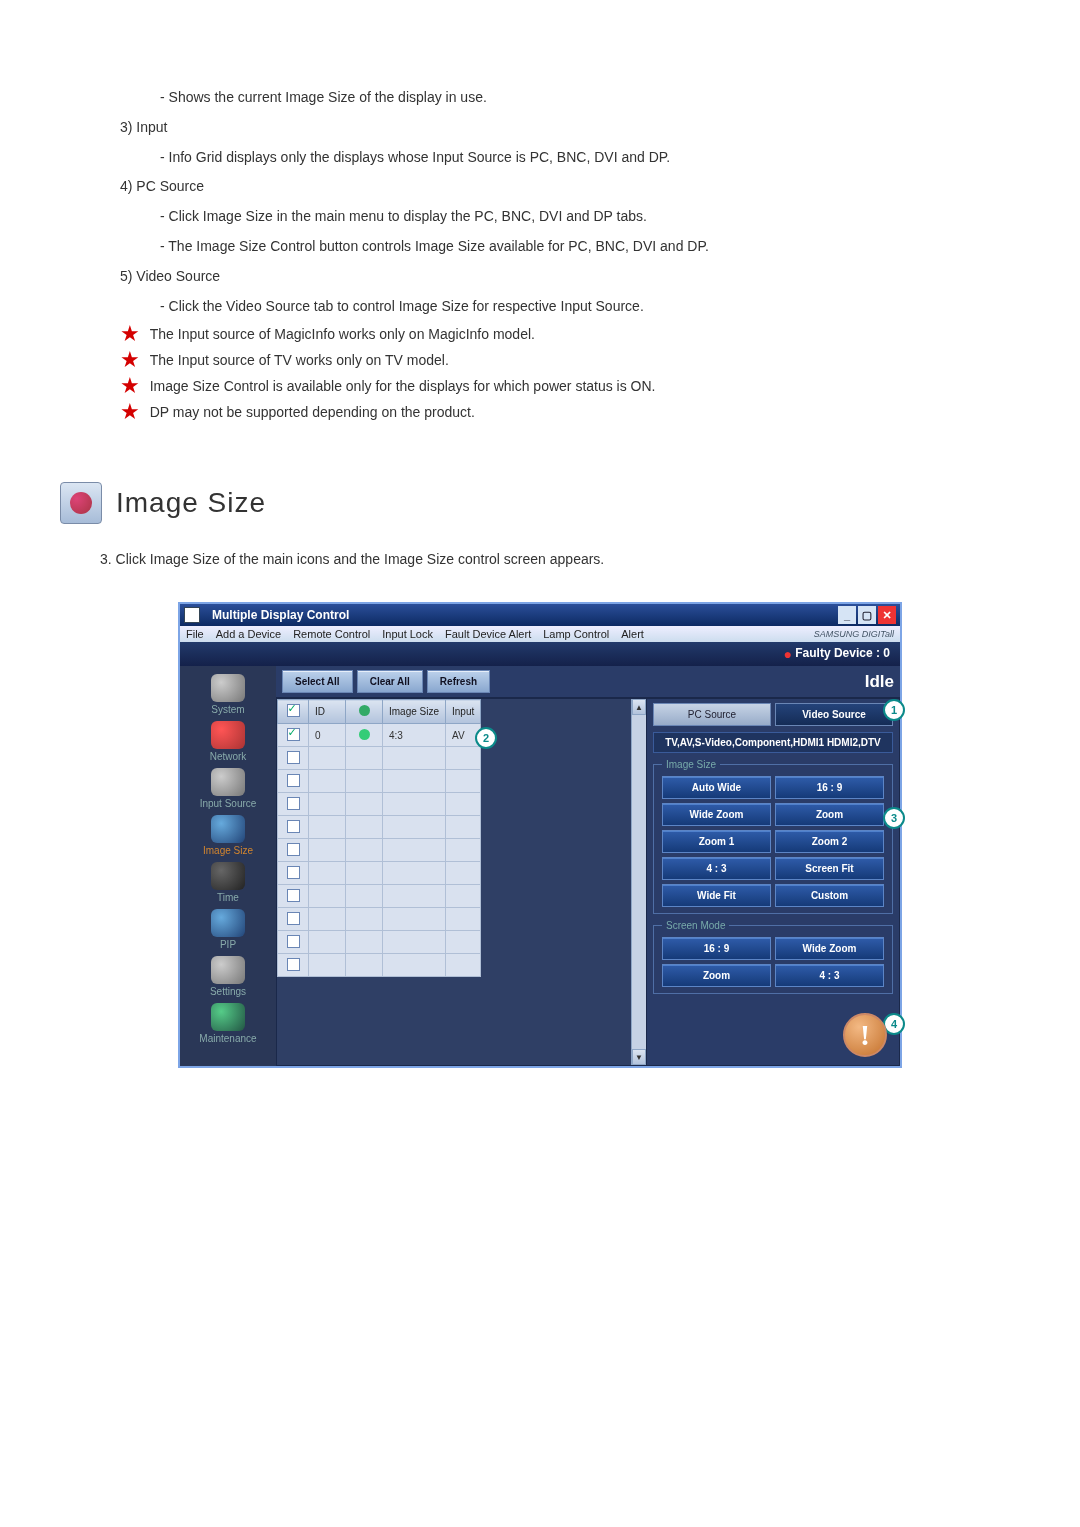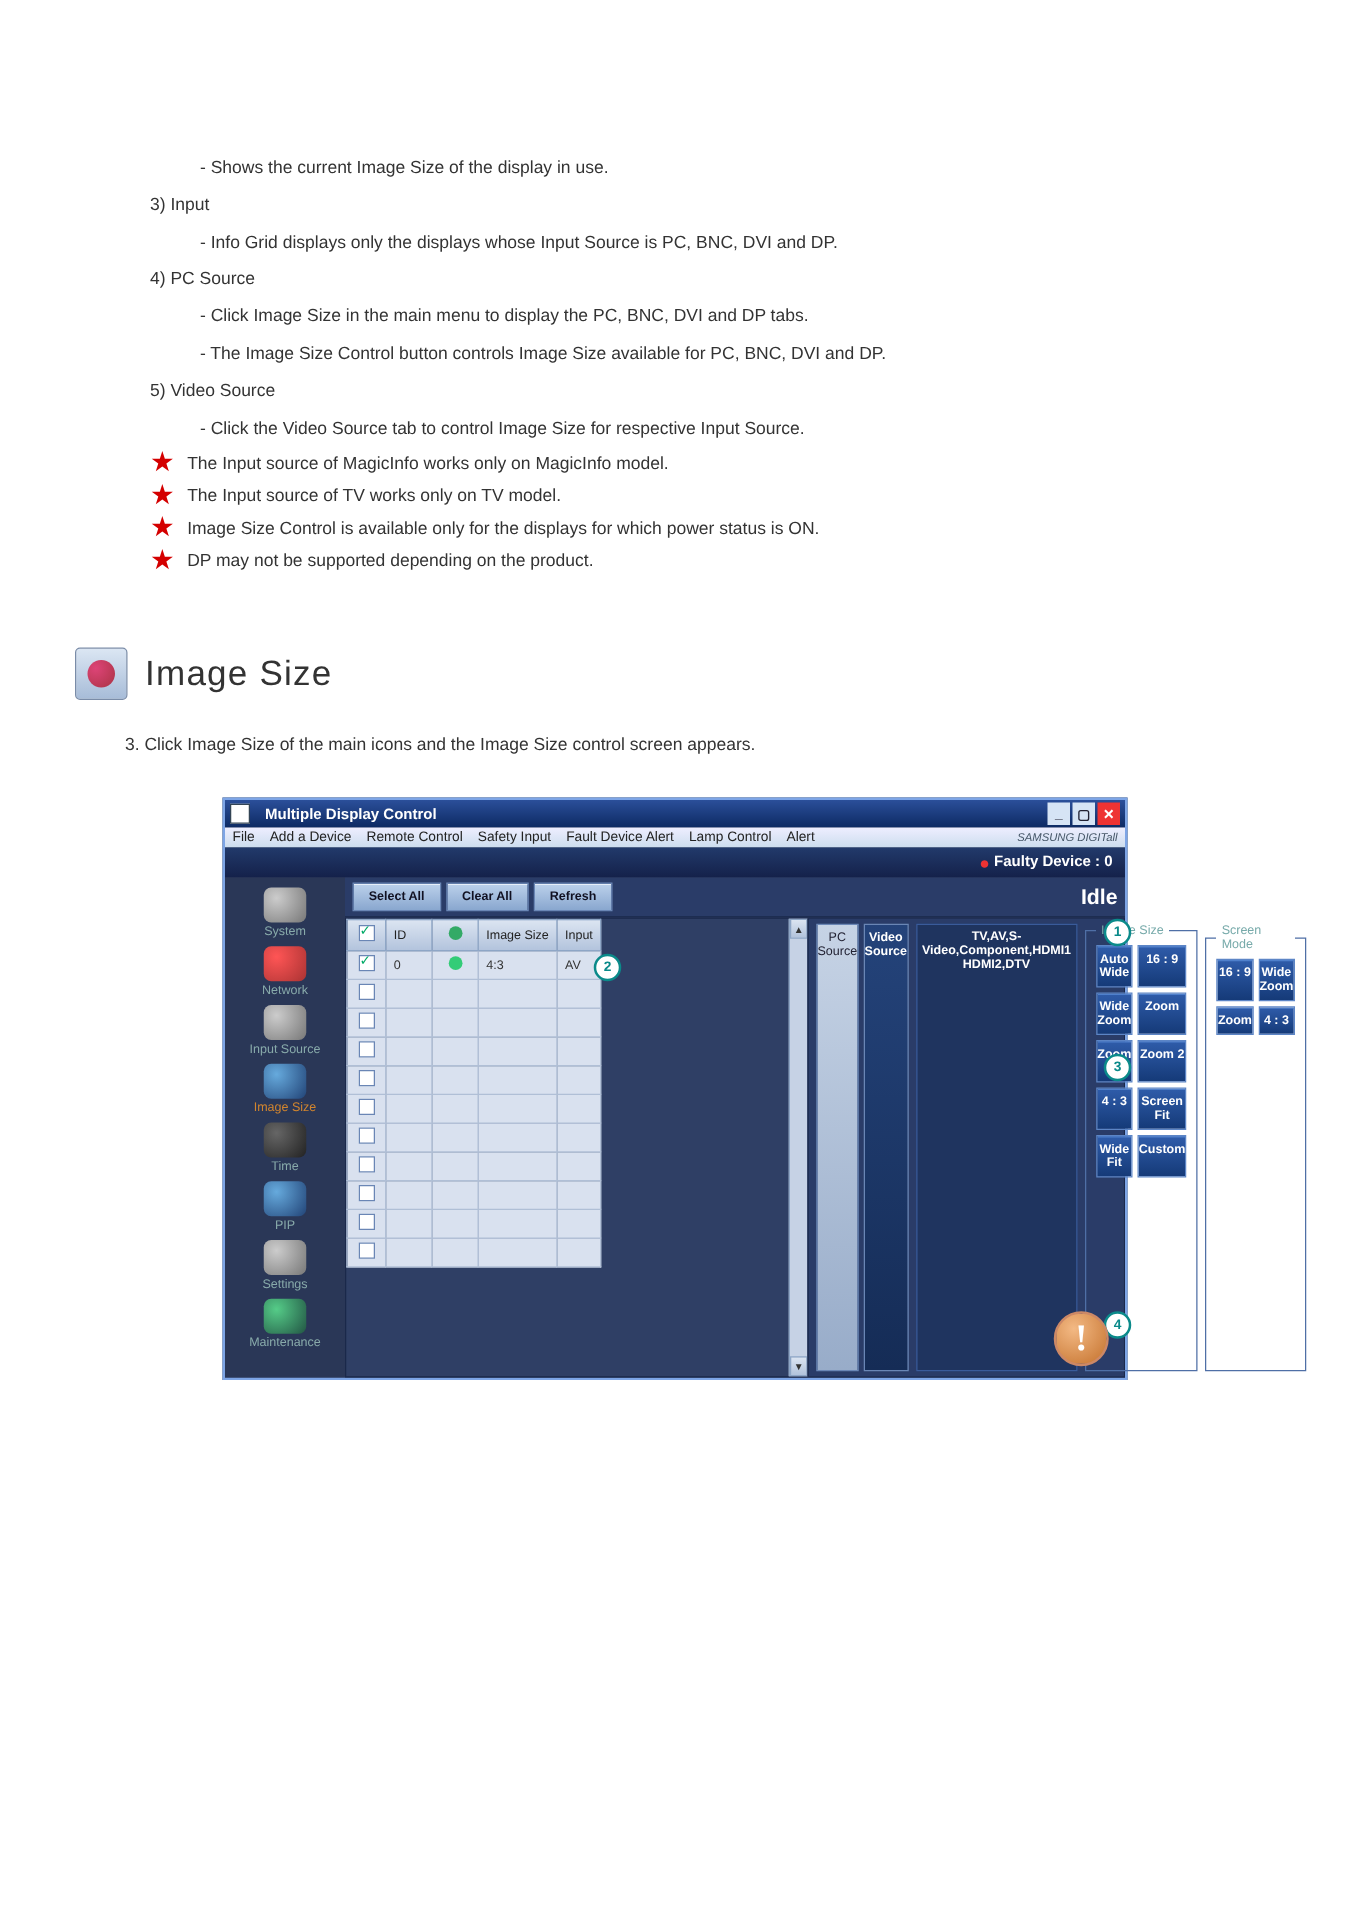--- a/index.html
+++ b/index.html
@@ -5,21 +5,21 @@
   body {
     margin: 0;
     padding: 0;
     background: #fff;
     font-family: Arial, Helvetica, sans-serif;
     font-size: 14px;
     color: #333;
     width: 1080px;
   }
   .doc-wrap {
-    padding: 116px 60px 40px 60px;
+    padding: 80px 60px 40px 60px;
   }
   .doc-line {
     margin: 6px 0;
     line-height: 1.7;
   }
   .indent1 { padding-left: 60px; }
   .indent2 { padding-left: 100px; }
   .star-line {
     display: flex;
     align-items: flex-start;
@@ -232,21 +232,21 @@
     width:14px;background:#c6d2e5;border-left:1px solid #8ea6c6;position:relative;
   }
   .sb-arrow{height:14px;background:linear-gradient(#dbe4f1,#b2c3dc);border:1px solid #8ea6c6;display:flex;align-items:center;justify-content:center;font-size:8px;color:#333;}
 
   .right-panel {
     width: 240px;
     background:#2a3c68;
     border-left:1px solid #1a284a;
     padding:4px 6px;
     display:flex;
-    flex-direction:row;
+    flex-direction:column;
     gap:6px;
     position:relative;
   }
   .tab-row {
     display:flex;
     gap:4px;
   }
   .tab {
     flex:1;
     text-align:center;
@@ -366,21 +366,21 @@
         <div class="wbtn min">_</div>
         <div class="wbtn max">▢</div>
         <div class="wbtn close">✕</div>
       </div>
     </div>
 
     <div class="menubar">
       <span>File</span>
       <span>Add a Device</span>
       <span>Remote Control</span>
-      <span>Safety Input</span>
+      <span>Input Lock</span>
       <span>Fault Device Alert</span>
       <span>Lamp Control</span>
       <span>Alert</span>
       <span class="brand">SAMSUNG DIGITall</span>
     </div>
 
     <div class="faultybar">
       <span class="dot">●</span>
       <span>Faulty Device : 0</span>
     </div>

